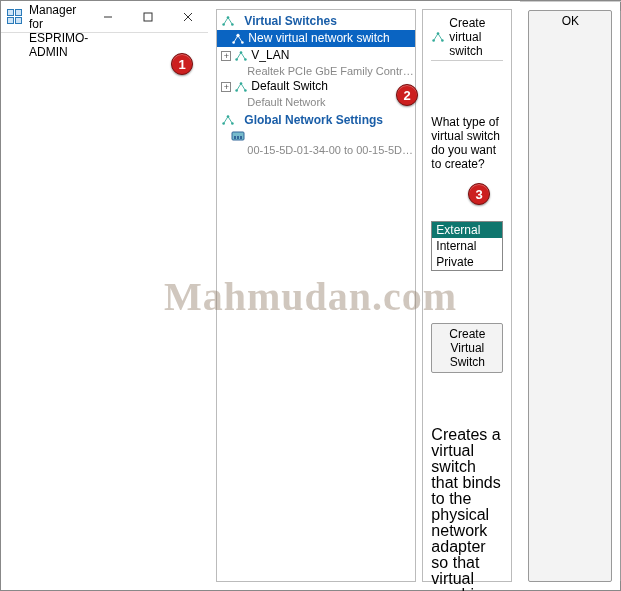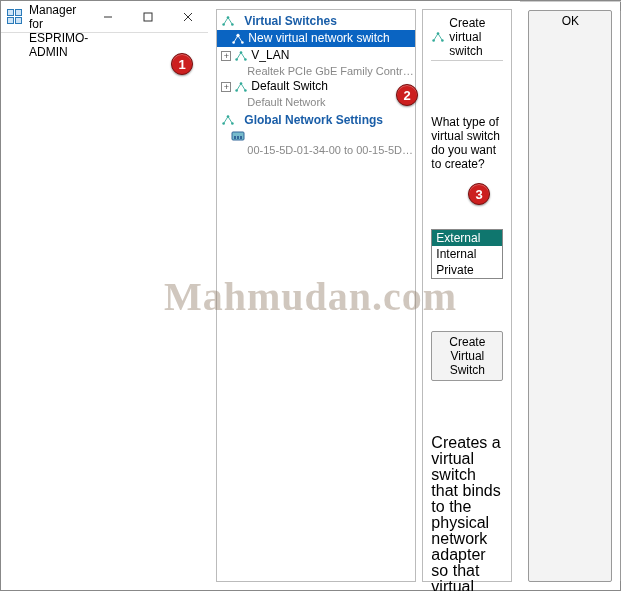--- a/index.html
+++ b/index.html
@@ -124,21 +124,21 @@
 .group-head {
   display: flex;
   align-items: center;
   gap: 4px;
   color: #000;
   padding-bottom: 2px;
   border-bottom: 1px solid #ccc;
   margin-bottom: 8px;
 }
 .prompt {
-  margin-bottom: 12px;
+  margin-bottom: 4px;
 }
 .listbox {
   border: 1px solid #888;
   height: 90px;
   background: #fff;
 }
 .listbox .opt {
   padding: 1px 4px;
 }
 .listbox .opt.sel {

